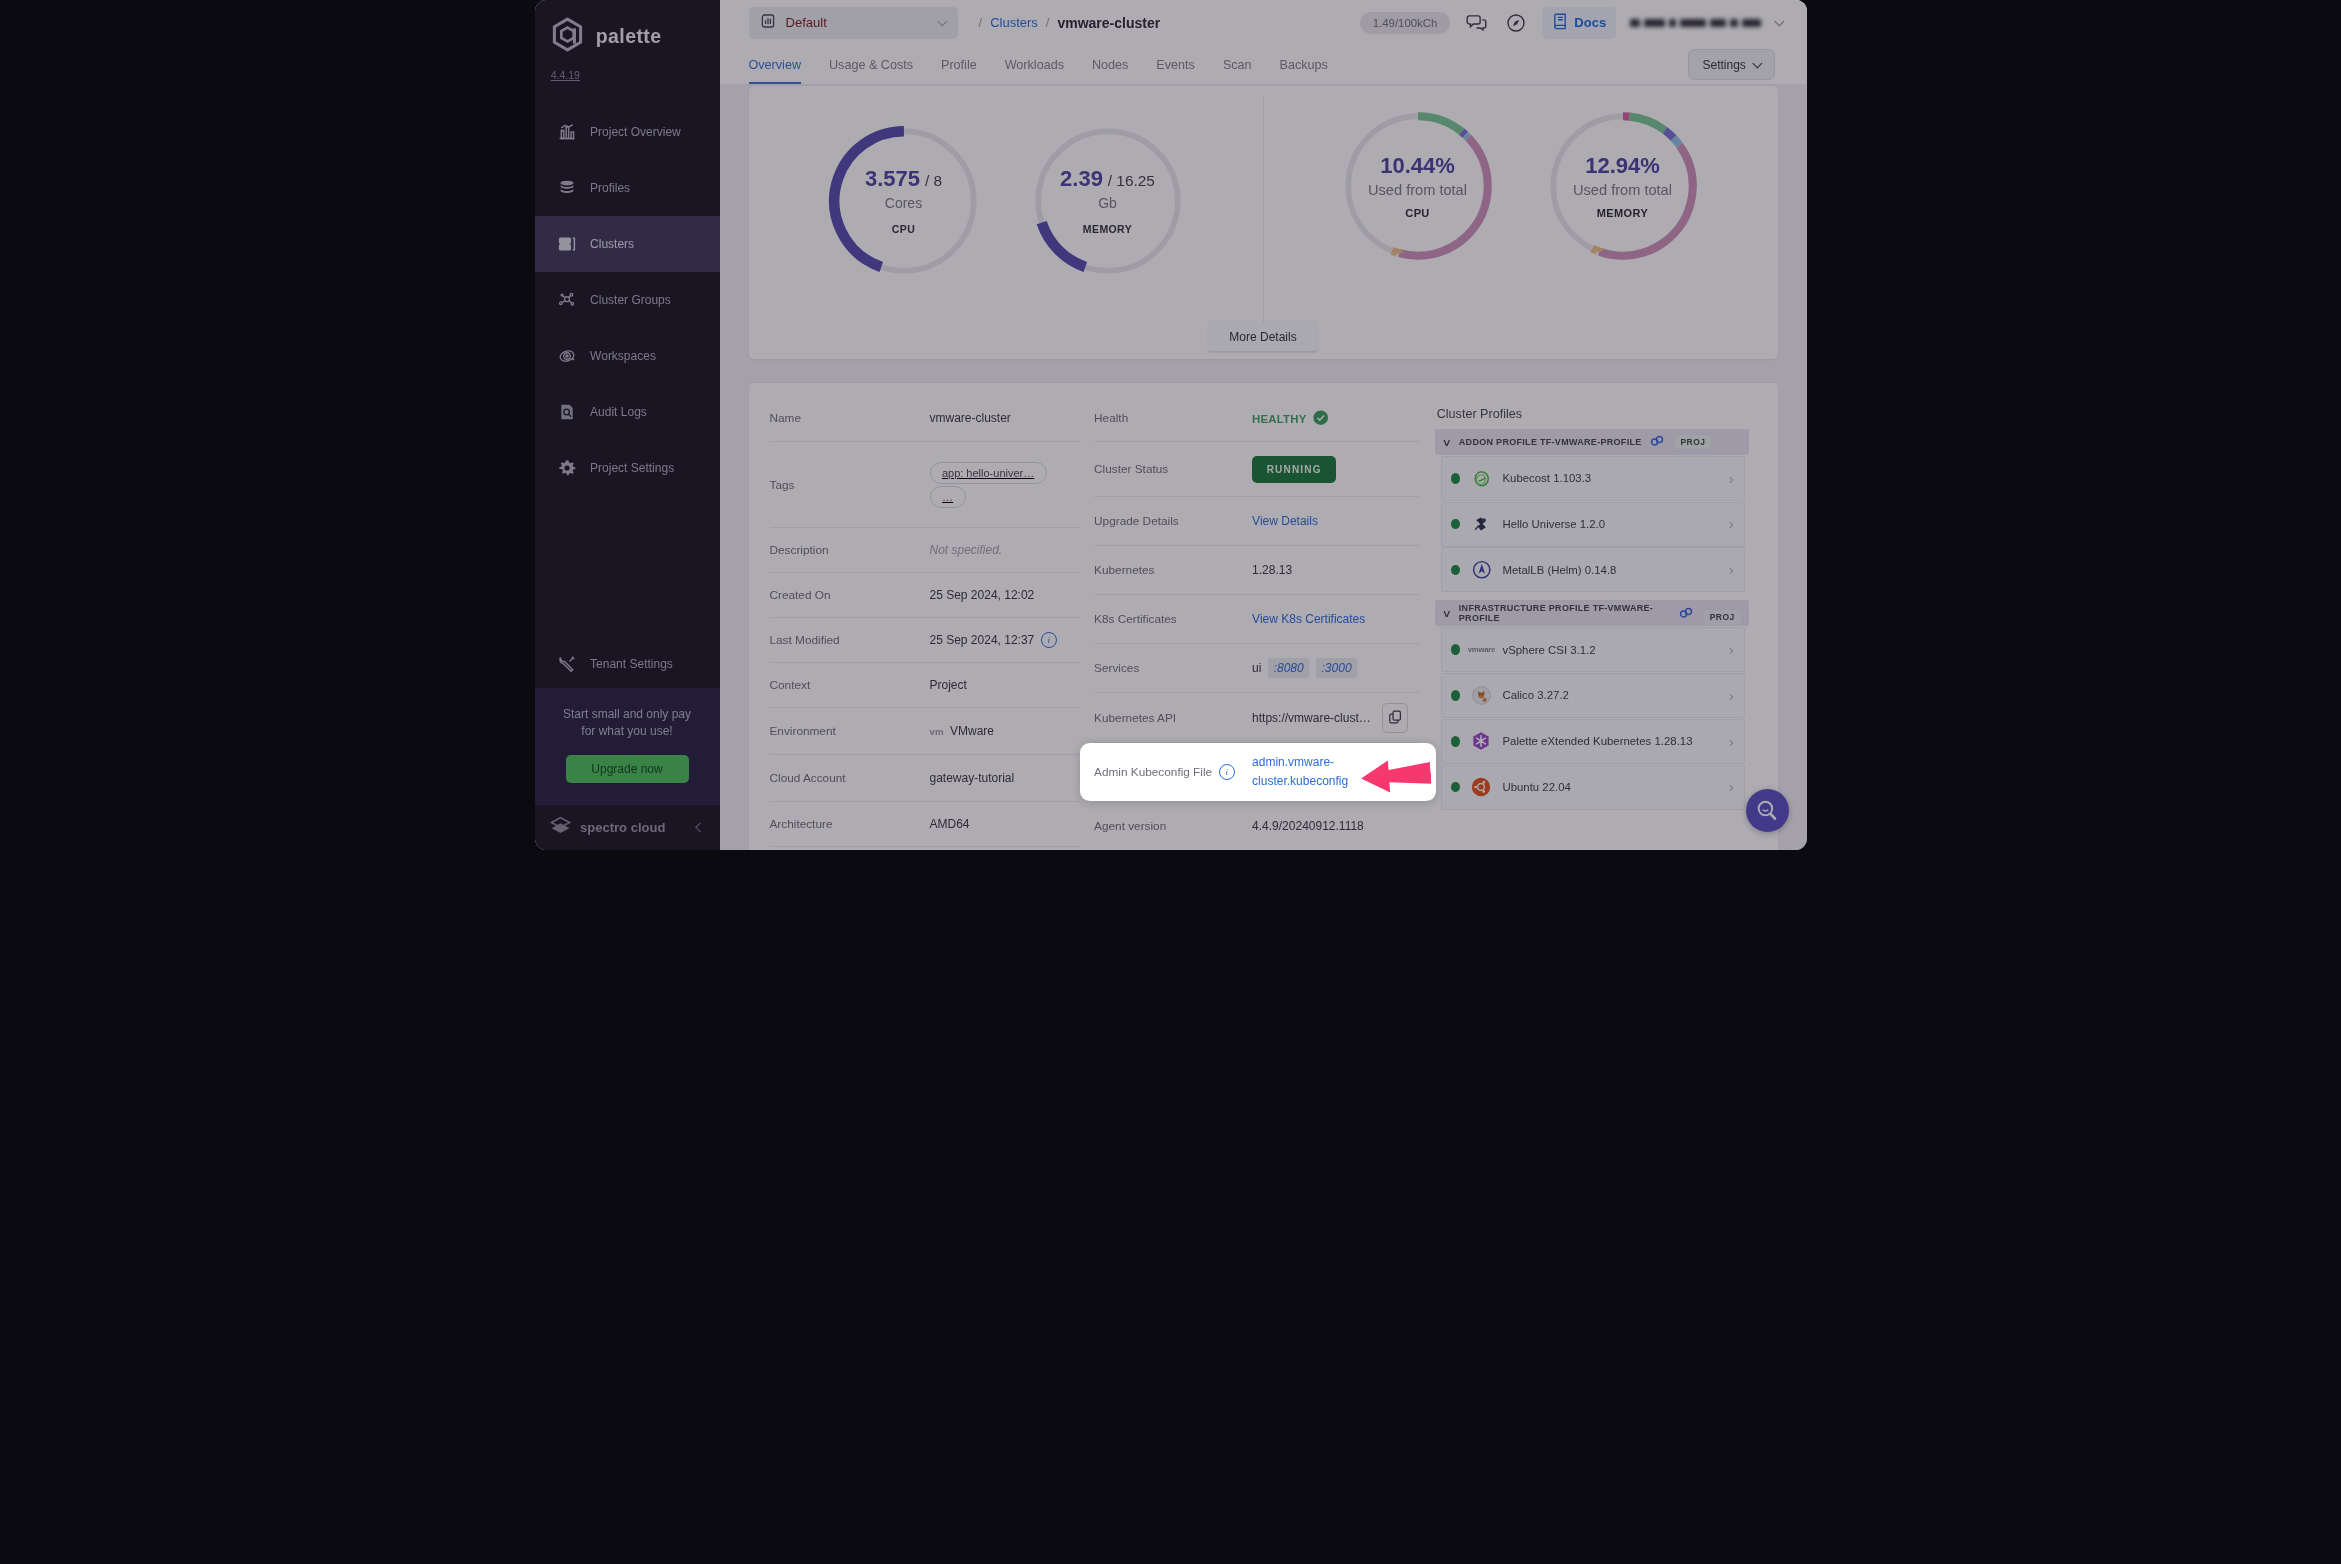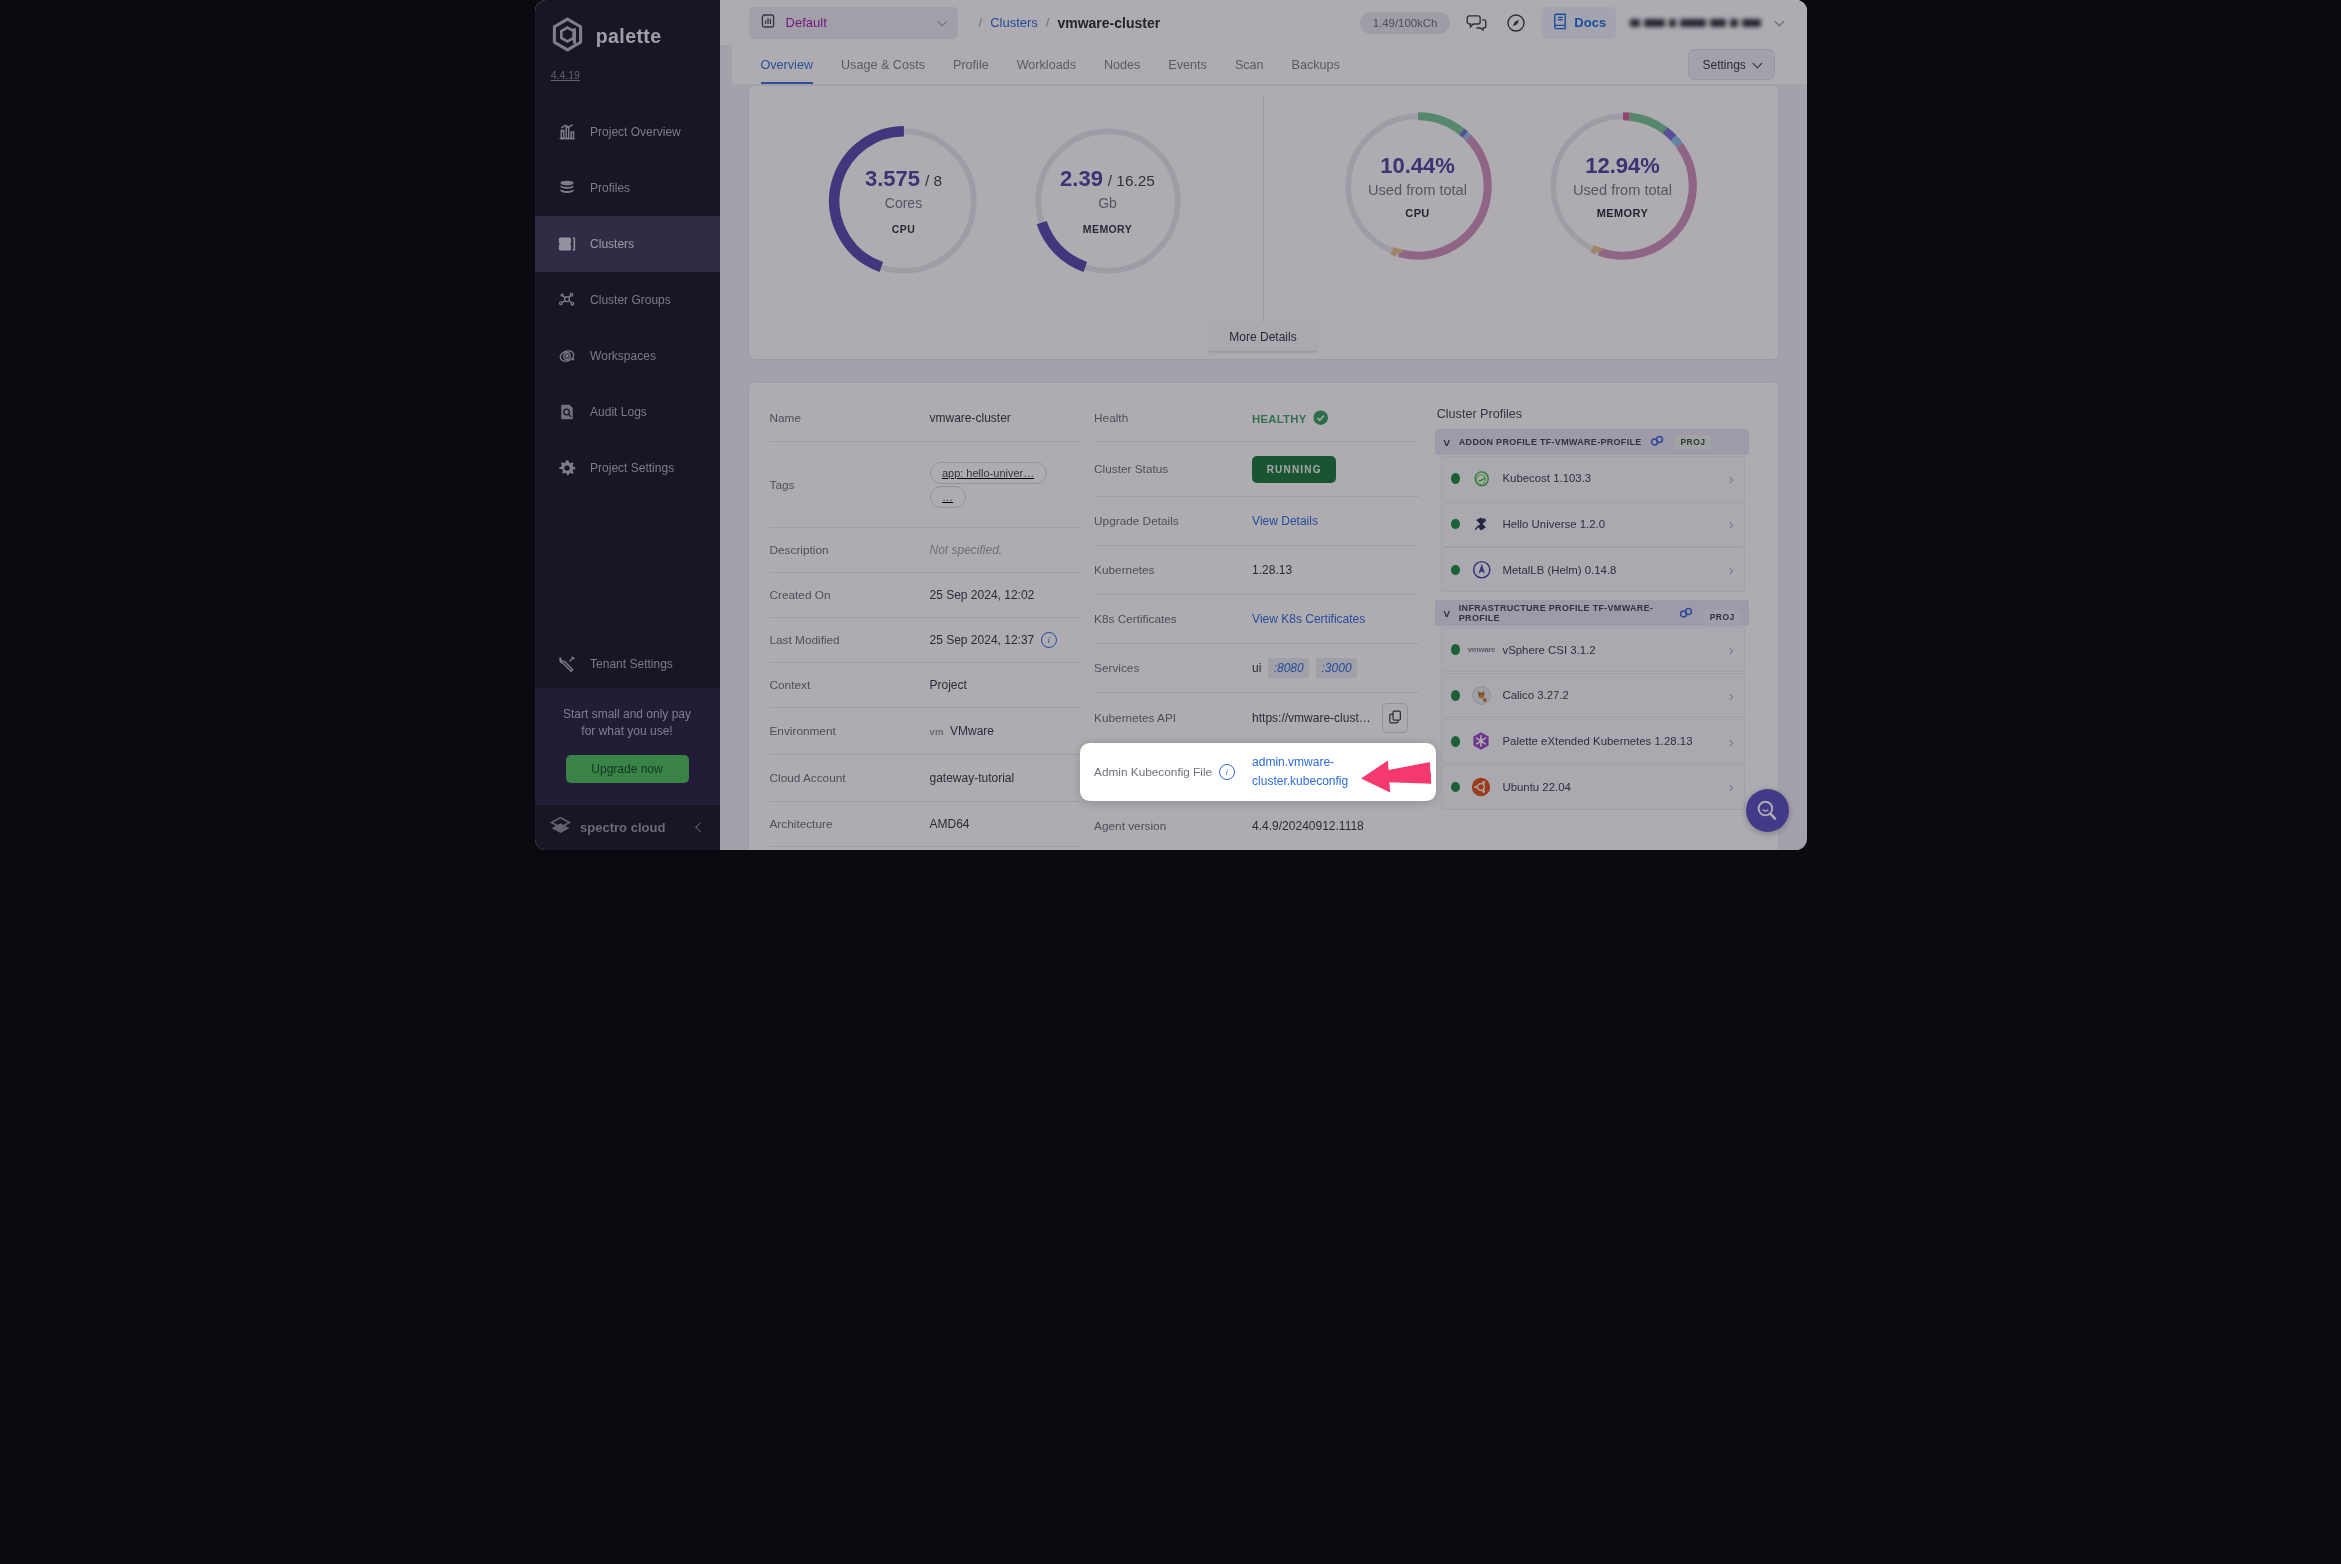--- a/index.html
+++ b/index.html
@@ -20,34 +20,34 @@
   .upgrade-btn{margin-top:14.6px;width:123px;height:28px;border:none;border-radius:4.9px;background:#4cc15d;color:#124a23;font-size:12px;font-weight:500;cursor:pointer;}
   .sb-footer{height:45px;border-top:0.8px solid #2e2947;display:flex;align-items:center;padding:0 16px 0 14.6px;gap:8px;}
   .brand-text{font-size:13px;color:#908da0;flex:1;}
   .brand-text b{font-weight:600;color:#9b98ab;}
   .chev{display:inline-block;width:5.7px;height:5.7px;border-right:1.6px solid #8d8a9e;border-bottom:1.6px solid #8d8a9e;transform:rotate(45deg);}
   .chev.left{transform:rotate(135deg);}
   
   .main{position:absolute;left:185px;top:0;right:0;bottom:0;}
   .topbar{position:absolute;left:0;right:0;top:0;height:45px;background:#ffffff;display:flex;align-items:center;padding:0 24px 0 29px;box-sizing:border-box;}
   .proj-select{width:209px;height:32px;background:#ecebf2;border-radius:4.9px;display:flex;align-items:center;padding:0 11.4px;box-sizing:border-box;gap:9.7px;cursor:pointer;}
-  .proj-select .lbl{flex:1;font-size:13px;color:#a21caf;}
+  .proj-select .lbl{flex:1;font-size:13px;color:#7f1d1d;}
   .crumbs{display:flex;align-items:center;gap:8px;margin-left:21px;font-size:13px;}
   .crumb-sep{color:#a5a2b0;}
   .crumb-link{color:#2e6cd9;cursor:pointer;}
   .crumb-cur{color:#2e2b38;font-weight:700;font-size:14px;}
   .tb-right{margin-left:auto;display:flex;align-items:center;gap:14.6px;}
   .usage-pill{background:#e8e7ee;border-radius:11.4px;height:22px;display:flex;align-items:center;padding:0 13px;font-size:11.4px;color:#6f6c7c;}
   .icon-btn{width:24px;height:24px;display:flex;align-items:center;justify-content:center;cursor:pointer;}
   .docs-btn{display:flex;align-items:center;gap:6.5px;background:#eef3fc;border-radius:4.9px;height:32px;padding:0 9.7px;cursor:pointer;}
   .docs-btn span{color:#1f6bd8;font-size:13px;font-weight:600;}
   .user-redacted{display:flex;align-items:center;gap:4px;filter:blur(2px);}
   .user-redacted i{display:block;height:8px;background:#34323e;border-radius:1.6px;}
   
-  .tabsrow{position:absolute;left:12px;right:0;top:45px;height:39px;background:#ffffff;display:flex;align-items:center;padding:0 32px 0 29px;box-sizing:border-box;gap:28px;}
+  .tabsrow{position:absolute;left:0;right:0;top:45px;height:39px;background:#ffffff;display:flex;align-items:center;padding:0 32px 0 29px;box-sizing:border-box;gap:28px;}
   .tab{position:relative;font-size:12.6px;color:#83808c;height:100%;display:flex;align-items:center;cursor:pointer;}
   .tab.active{color:#3574d9;}
   .tab.active::after{content:"";position:absolute;left:0;right:0;bottom:0;height:2.4px;background:#3574d9;}
   .settings-btn{margin-left:auto;height:29px;background:#efeef4;border:0.8px solid #dddce6;border-radius:6.5px;display:flex;align-items:center;gap:8px;padding:0 13px;font-size:12px;color:#37343f;cursor:pointer;}
   .settings-btn .chev{border-color:#37343f;margin-top:-2.4px;}
   
   .content{position:absolute;left:0;right:0;top:84px;bottom:0;}
   .card{position:absolute;background:#ffffff;border-radius:4.9px;box-shadow:0 0.8px 2.4px rgba(30,25,60,.08);}
   .card1{left:29px;width:1029px;top:1.6px;height:273px;}
   .vdiv{position:absolute;left:514px;top:11.4px;bottom:11.4px;width:0.8px;background:#e7e6ee;}

